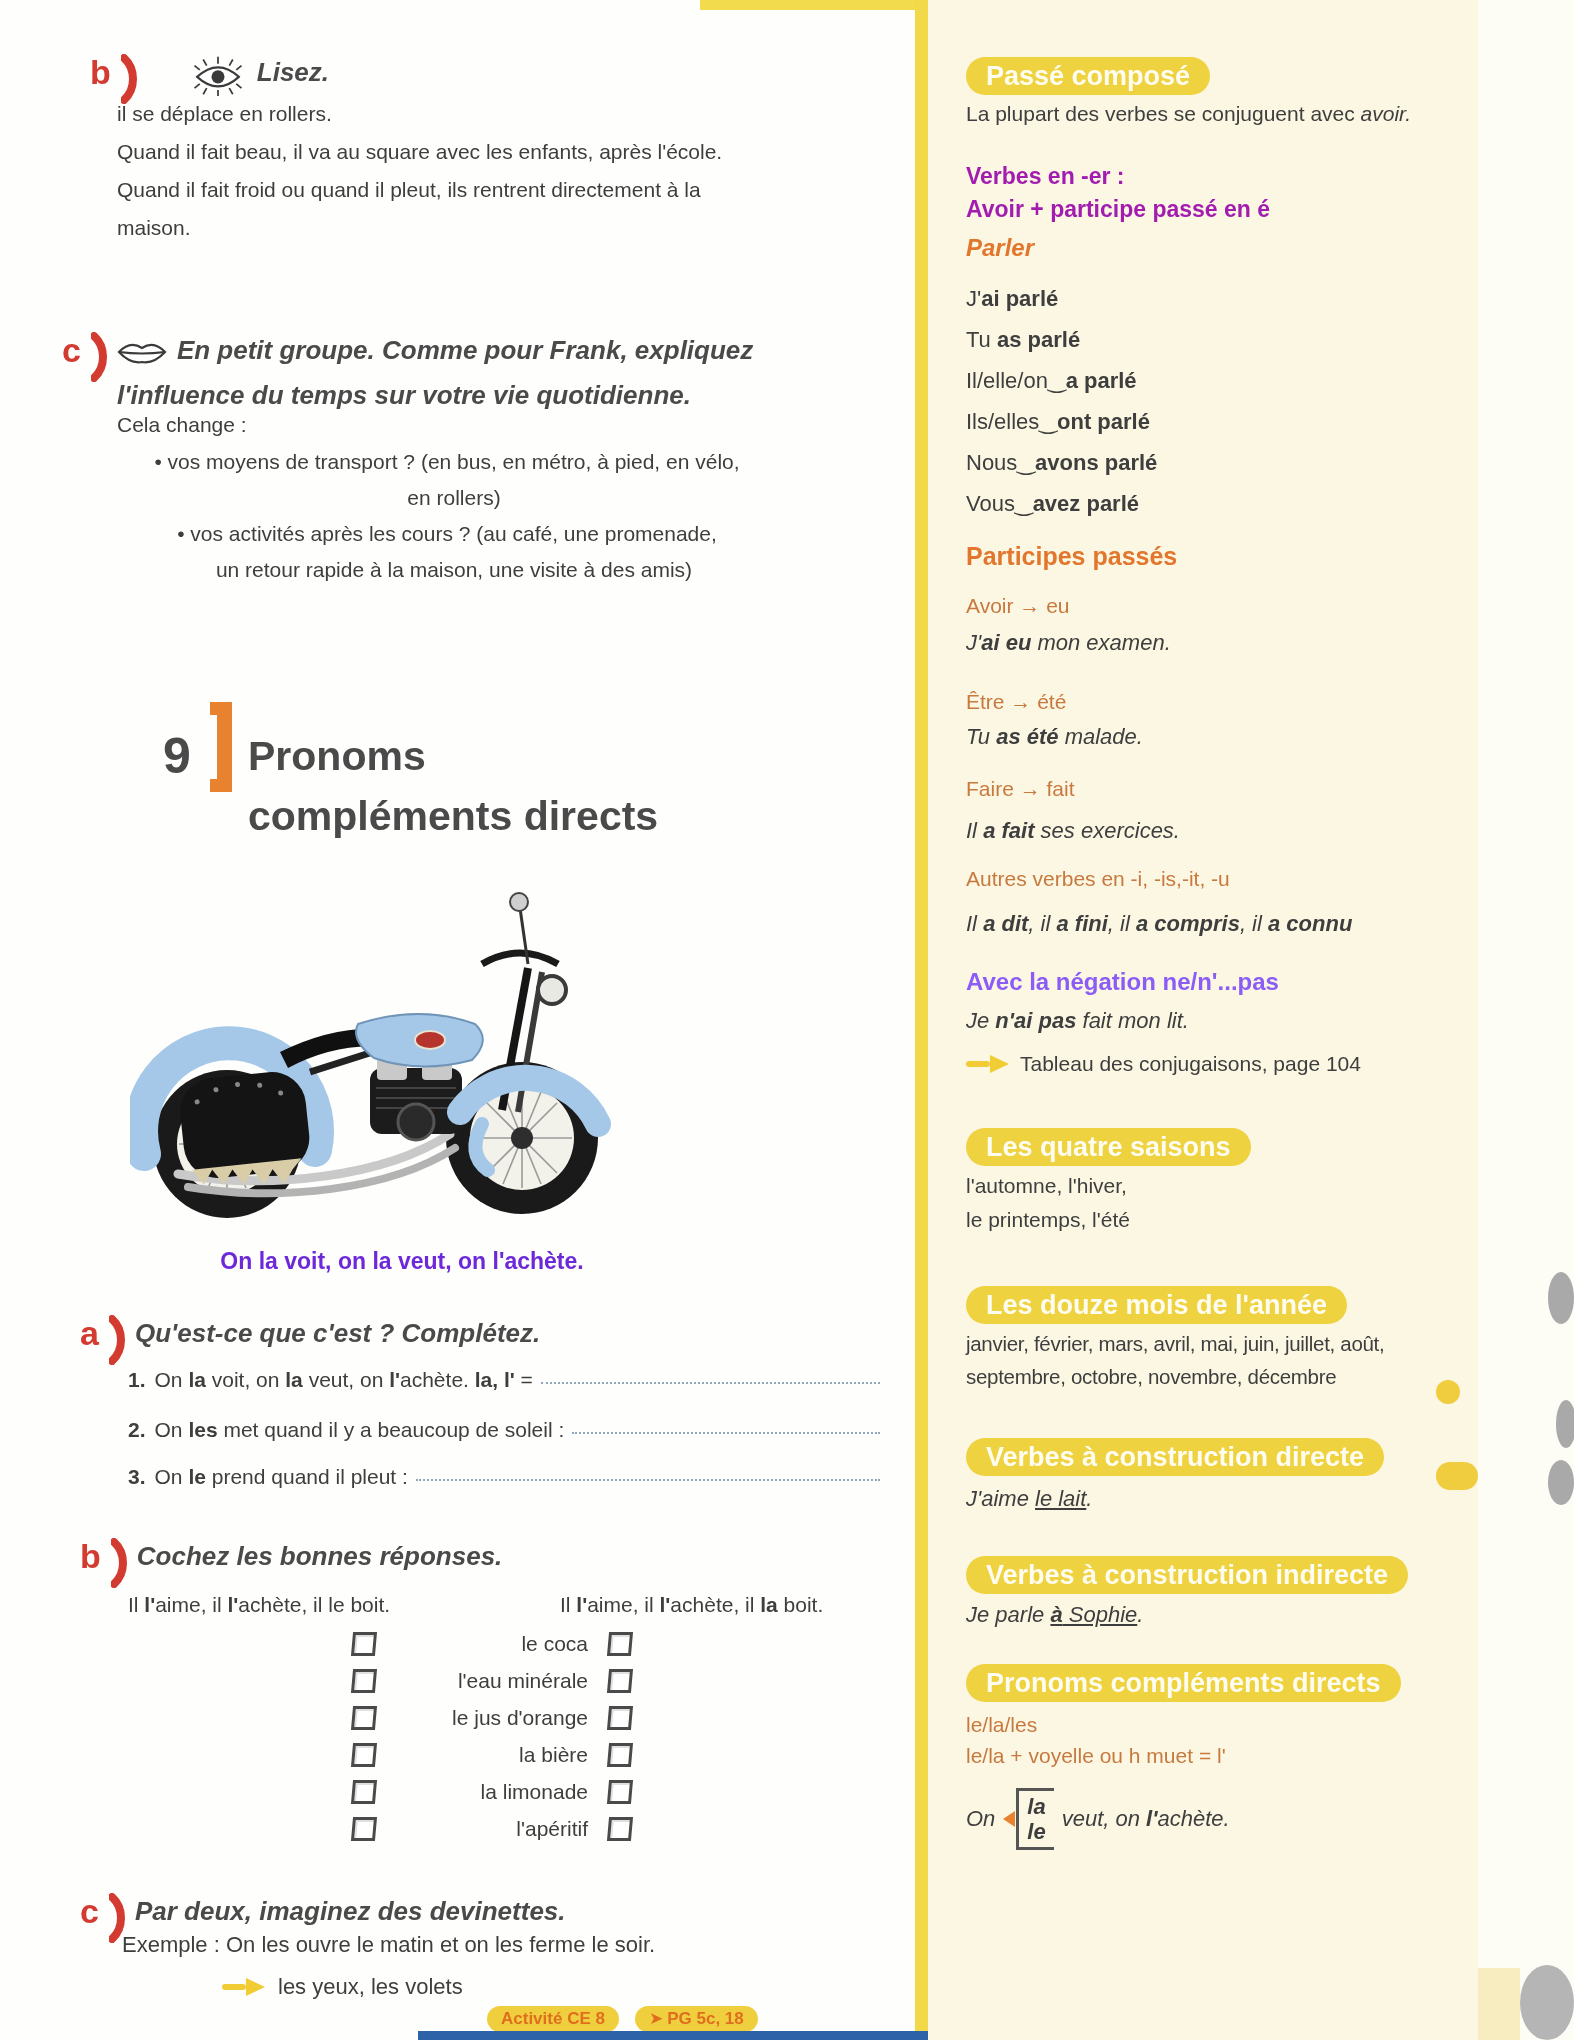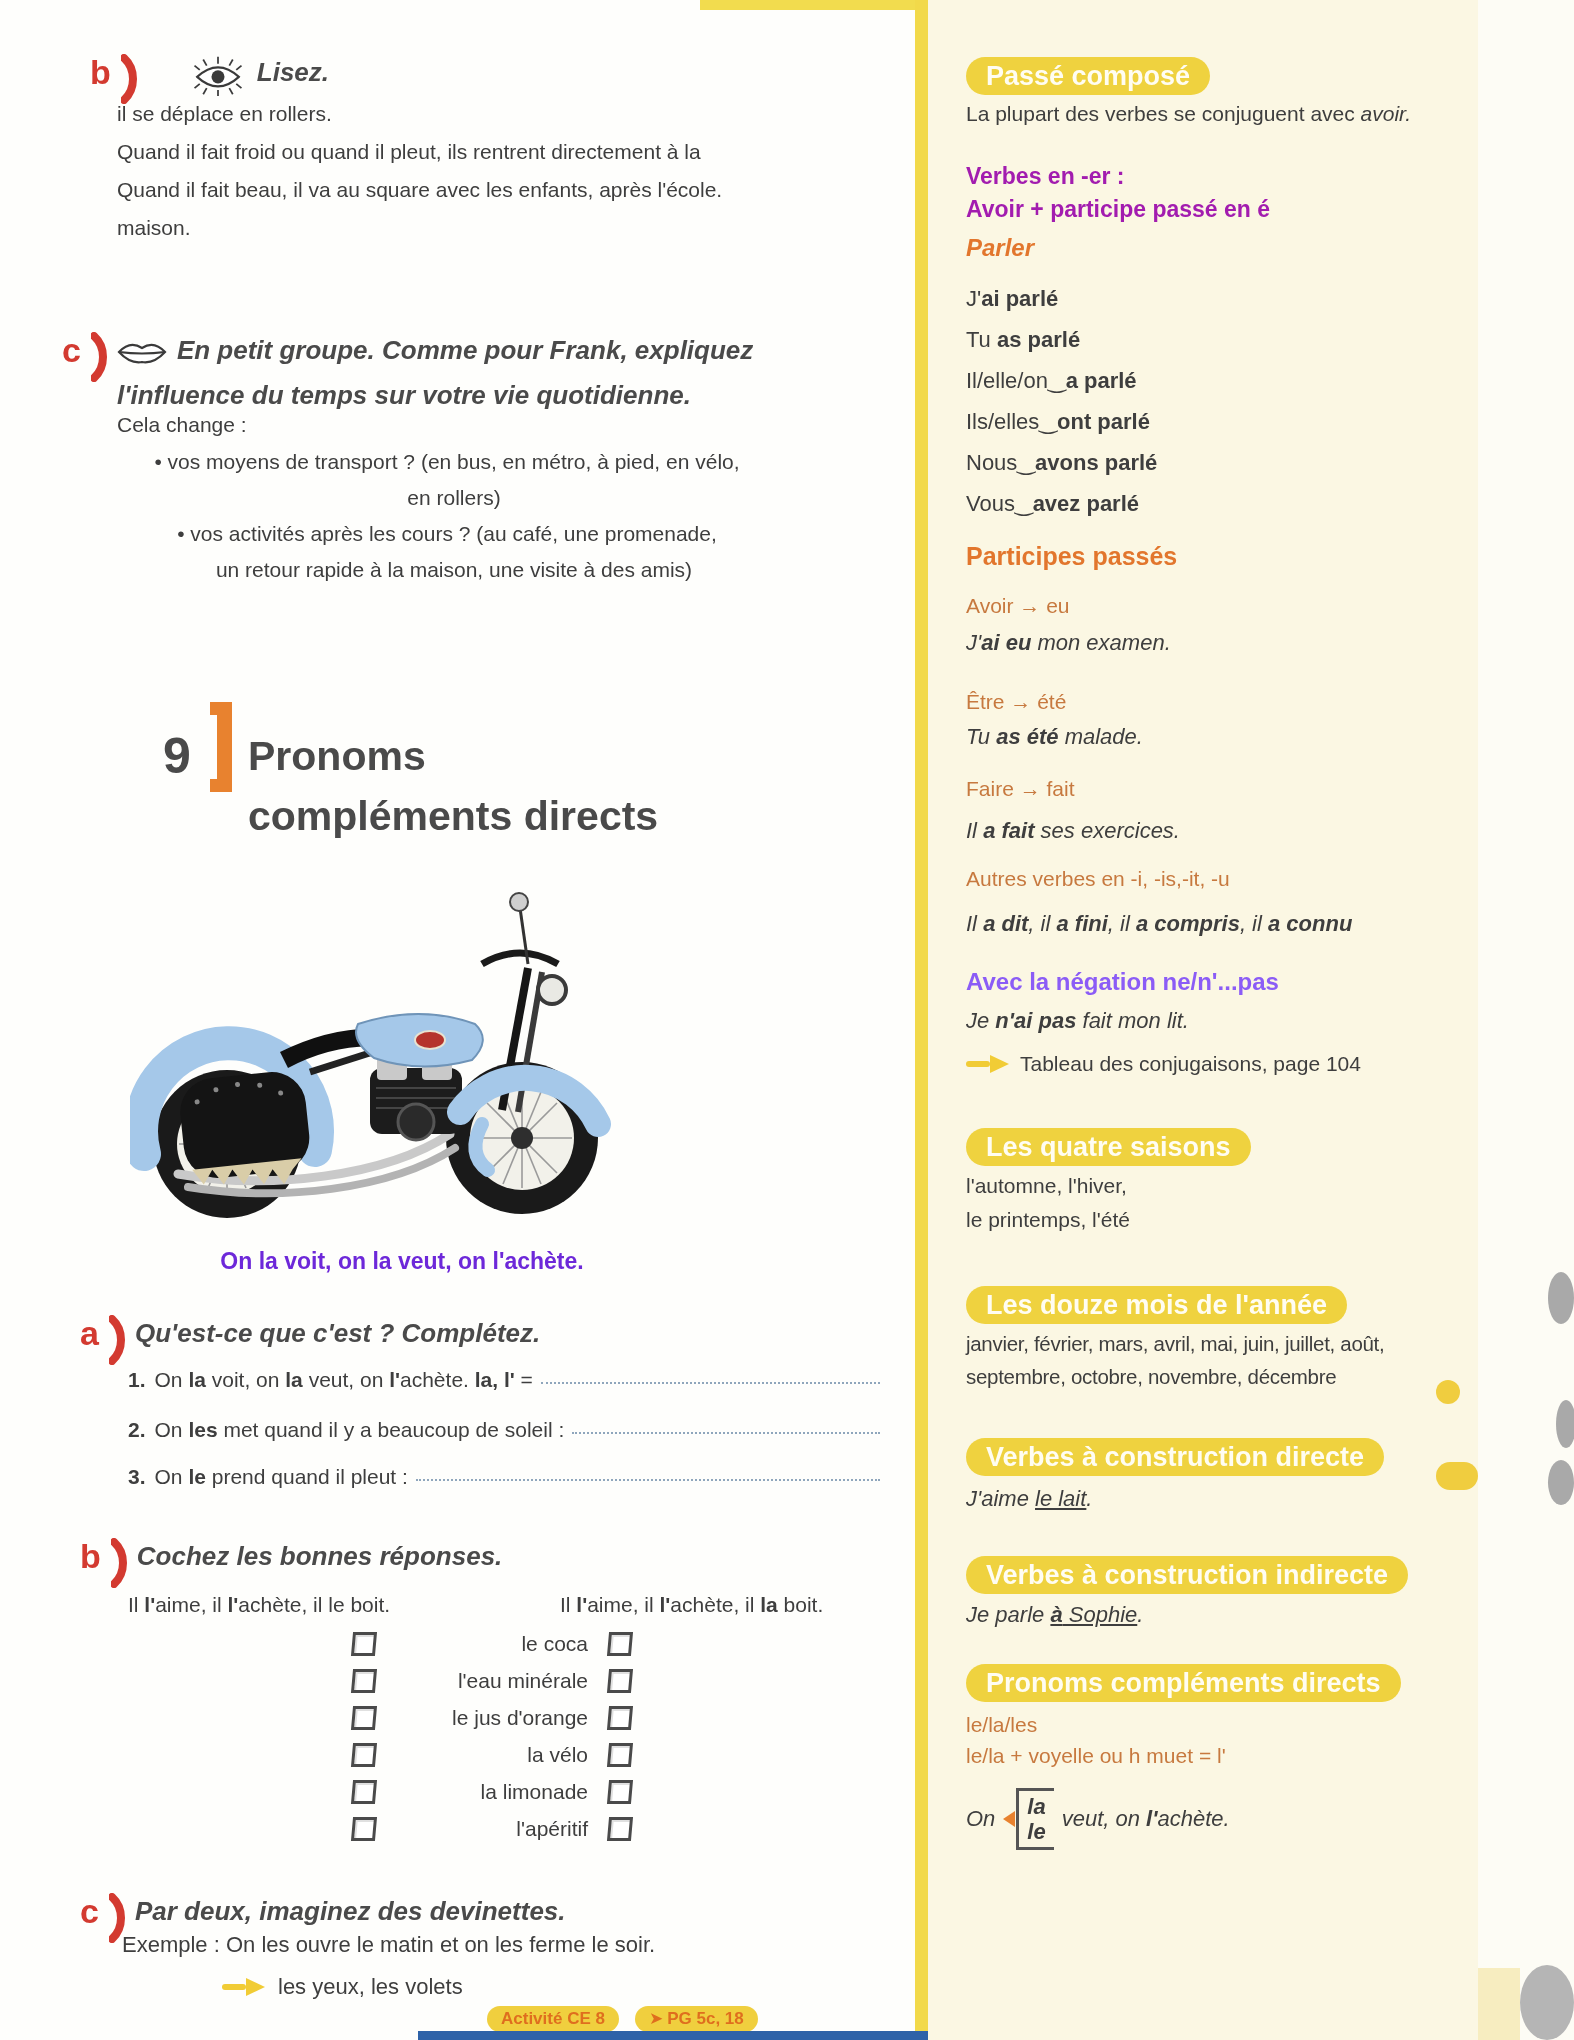--- a/index.html
+++ b/index.html
@@ -86,22 +86,22 @@
           <line x1="15" y1="30" x2="11" y2="37"></line>
           <line x1="28" y1="32" x2="28" y2="39"></line>
         <line x1="41" y1="30" x2="45" y2="37"></line>
           <line x1="49" y1="25" x2="55" y2="30"></line>
       </g>
     </svg>
     <span class="mtitle">Lisez.</span>
   </div>
   <div class="abs para" style="left:117px;top:95px;width:660px;">
     <span class="body-line">il se déplace en rollers.</span>
+    <span class="body-line">Quand il fait beau, il va au square avec les enfants, après l'école.</span>
     <span class="body-line">Quand il fait froid ou quand il pleut, ils rentrent directement à la</span>
-    <span class="body-line">Quand il fait beau, il va au square avec les enfants, après l'école.</span>
     <span class="body-line">maison.</span>
   </div>
 
   <div class="abs marker" style="left:62px;top:332px;">
     <span class="mletter">c</span>
     <svg width="16" height="50" viewBox="0 0 16 50">
       <path d="M3,4 C15,15 15,35 3,46" stroke="#D33A30" stroke-width="8" fill="none" stroke-linecap="round"></path>
     </svg>
     <svg width="50" height="28" viewBox="0 0 50 26" style="margin-top:6px;">
       <path d="M2,13 Q13,1 25,9 Q37,1 48,13 Q37,25 25,23 Q13,25 2,13 Z" fill="#fff" stroke="#3A3A3A" stroke-width="2.2"></path>
@@ -232,21 +232,21 @@
     <span class="cb"></span>
     <span class="cb-label">le coca</span>
     <span class="cb"></span>
     <span class="cb"></span>
     <span class="cb-label">l'eau minérale</span>
     <span class="cb"></span>
     <span class="cb"></span>
     <span class="cb-label">le jus d'orange</span>
     <span class="cb"></span>
     <span class="cb"></span>
-    <span class="cb-label">la vélo</span>
+    <span class="cb-label">la bière</span>
     <span class="cb"></span>
     <span class="cb"></span>
     <span class="cb-label">la limonade</span>
     <span class="cb"></span>
     <span class="cb"></span>
     <span class="cb-label">l'apéritif</span>
     <span class="cb"></span>
   </div>
 
   <div class="abs marker" style="left:80px;top:1893px;">

